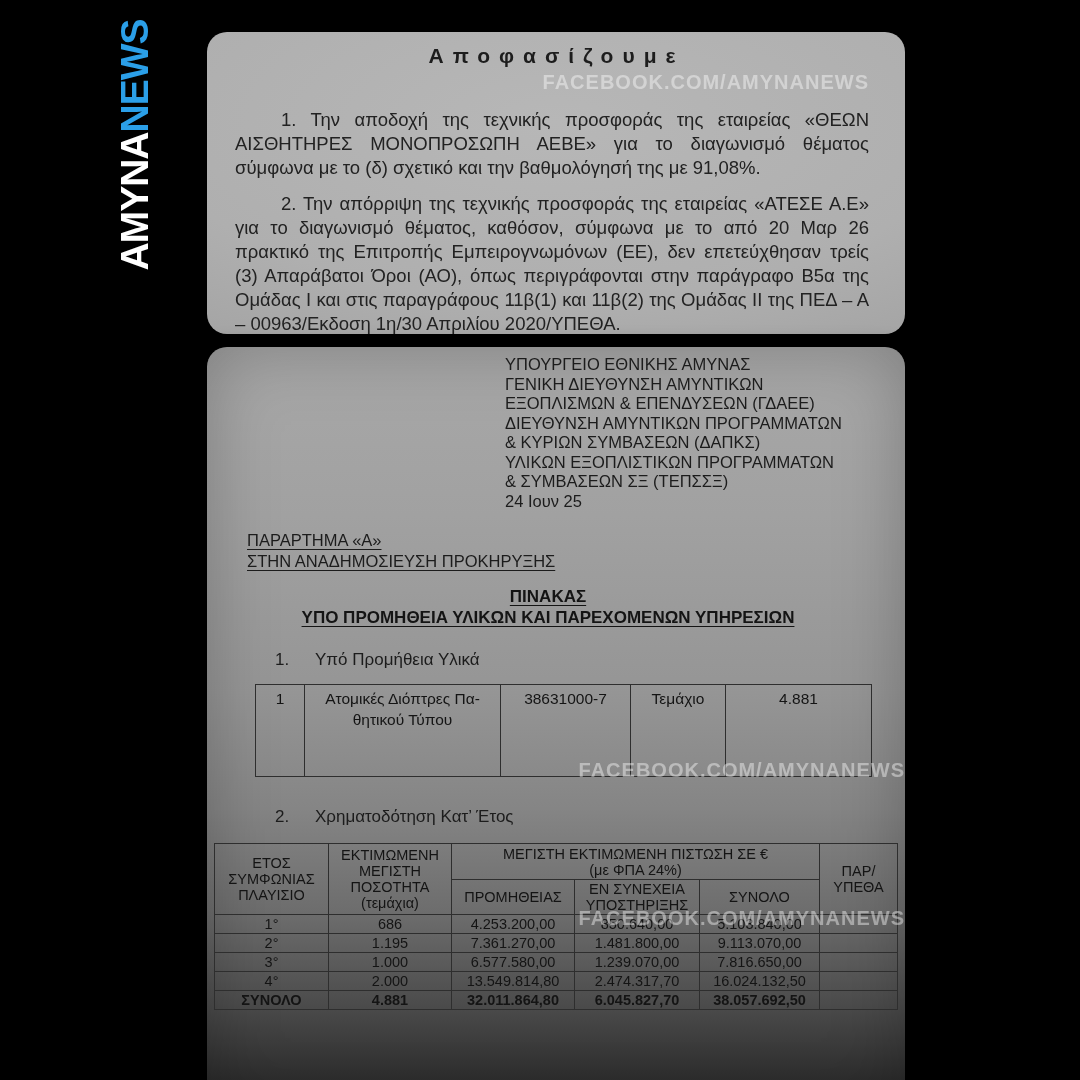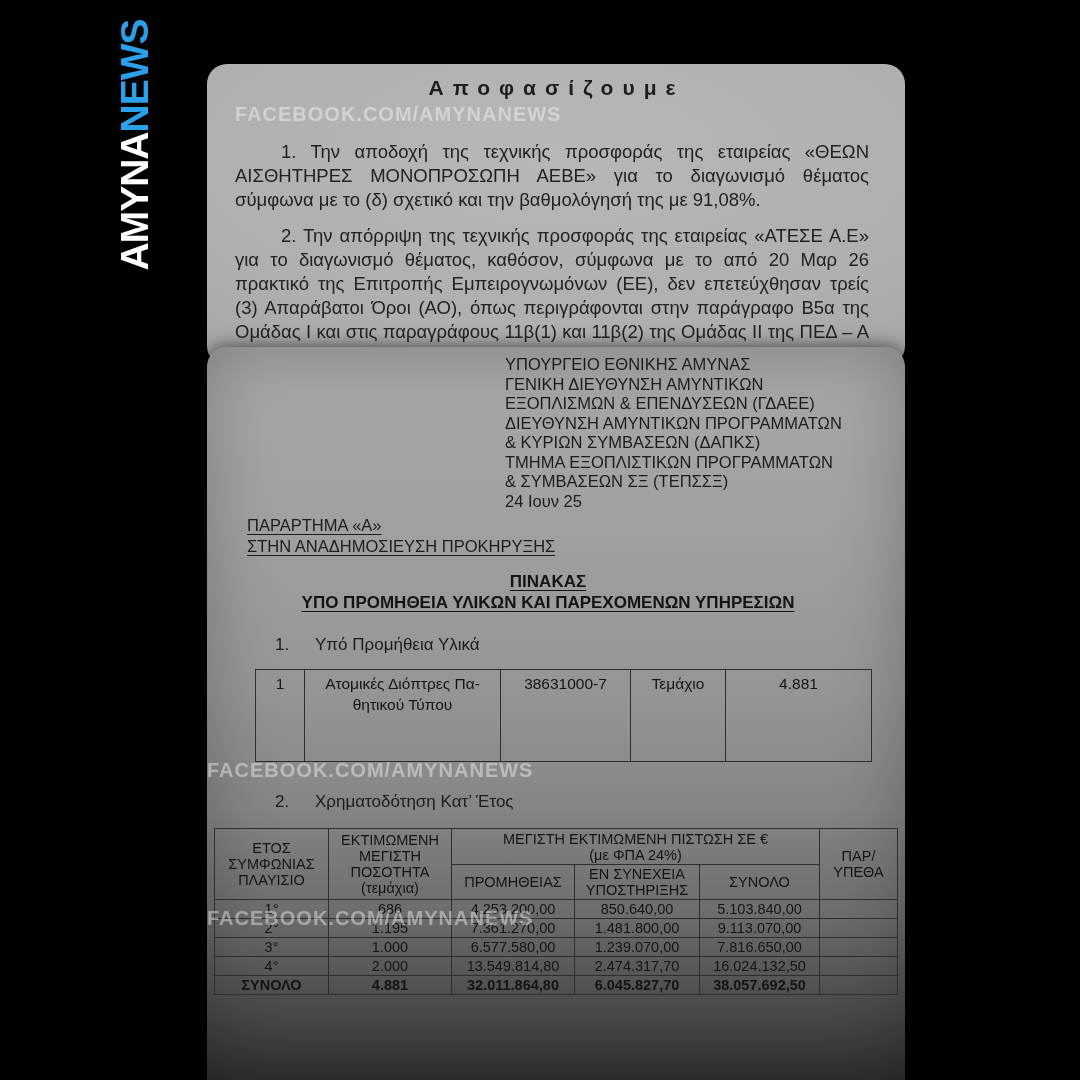--- a/index.html
+++ b/index.html
@@ -25,33 +25,32 @@
   
   .card {
     position:absolute; left:207px; width:698px;
     border-radius:20px; overflow:hidden;
     box-shadow:0 0 18px rgba(0,0,0,.65);
   }
   .card-top {
     top:32px; height:302px;
     background:radial-gradient(130% 130% at 50% 30%, #b7b7b7 0%, #afafaf 45%, #9d9d9d 82%, #8e8e8e 100%);
     padding:12px 36px 0 28px;
-    margin-top:32px;
   }
   .card-bottom {
     top:347px; height:769px;
     background:linear-gradient(180deg,#a8a8a8 0%,#a1a1a1 22%,#959595 45%,#858585 60%,#6c6c6c 74%,#4a4a4a 86%,#2e2e2e 95%,#232323 100%);
     box-shadow:inset 0 0 70px rgba(0,0,0,.25), 0 0 18px rgba(0,0,0,.65);
     padding:8px 16px 0 0;
   }
 
   .watermark {
     color:rgba(255,255,255,.42);
     font-size:20px; font-weight:600; letter-spacing:1px;
-    text-align:left; white-space:nowrap;
+    text-align:right; white-space:nowrap;
   }
   .wm-abs { position:absolute; left:0; width:100%; }
 
   
   .decision-heading {
     text-align:center; font-weight:bold; font-size:21px;
     letter-spacing:9px; padding-left:9px; color:#1d1d1d;
   }
   .decision-wm { margin-top:3px; }
   .decision-par {
@@ -59,21 +58,21 @@
     text-indent:46px; color:#222;
   }
   .decision-par.p1 { margin-top:14px; }
   .decision-par.p2 { margin-top:12px; }
 
   
   .agency-block {
     margin-left:298px; font-size:16.5px; line-height:19.5px; color:#1c1c1c;
   }
   .appendix-block {
-    margin-left:40px; margin-top:4px;
+    margin-left:40px; margin-top:19px;
     font-size:16.5px; line-height:21px; color:#1c1c1c;
   }
   .appendix-block div {
     text-decoration:underline; text-underline-offset:3px;
   }
   .pinakas-block {
     margin-top:14px; text-align:center;
     font-size:17px; font-weight:bold; line-height:21px; color:#141414;
   }
   .pinakas-block div { text-decoration:underline; text-underline-offset:3px; }
@@ -117,21 +116,21 @@
 </div>
 
 <div class="card card-bottom">
 
   <div class="agency-block">
     <div>ΥΠΟΥΡΓΕΙΟ ΕΘΝΙΚΗΣ ΑΜΥΝΑΣ</div>
     <div>ΓΕΝΙΚΗ ΔΙΕΥΘΥΝΣΗ ΑΜΥΝΤΙΚΩΝ</div>
     <div>ΕΞΟΠΛΙΣΜΩΝ &amp; ΕΠΕΝΔΥΣΕΩΝ (ΓΔΑΕΕ)</div>
     <div>ΔΙΕΥΘΥΝΣΗ ΑΜΥΝΤΙΚΩΝ ΠΡΟΓΡΑΜΜΑΤΩΝ</div>
     <div>&amp; ΚΥΡΙΩΝ ΣΥΜΒΑΣΕΩΝ (ΔΑΠΚΣ)</div>
-    <div>ΤΜΗΜΑ ΕΞΟΠΛΙΣΤΙΚΩΝ ΠΡΟΓΡΑΜΜΑΤΩΝ</div>
+    <div>ΥΛΙΚΩΝ ΕΞΟΠΛΙΣΤΙΚΩΝ ΠΡΟΓΡΑΜΜΑΤΩΝ</div>
     <div>&amp; ΣΥΜΒΑΣΕΩΝ ΣΞ (ΤΕΠΣΣΞ)</div>
     <div>24 Ιουν 25</div>
   </div>
 
   <div class="appendix-block">
     <div>ΠΑΡΑΡΤΗΜΑ «Α»</div>
     <div>ΣΤΗΝ ΑΝΑΔΗΜΟΣΙΕΥΣΗ ΠΡΟΚΗΡΥΞΗΣ</div>
   </div>
 
   <div class="pinakas-block">

